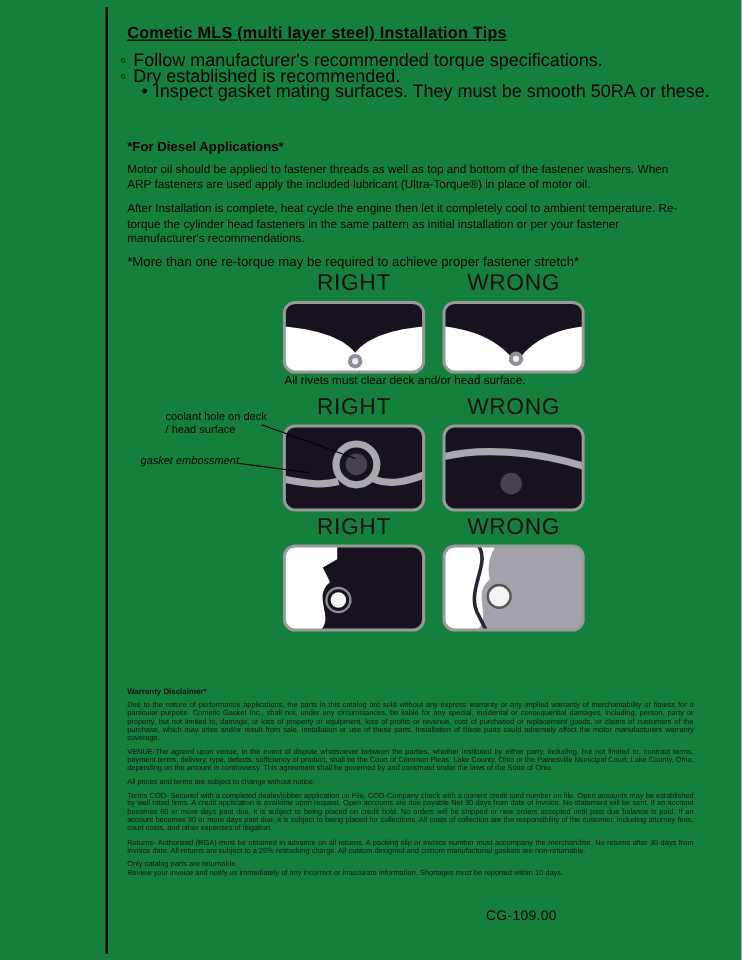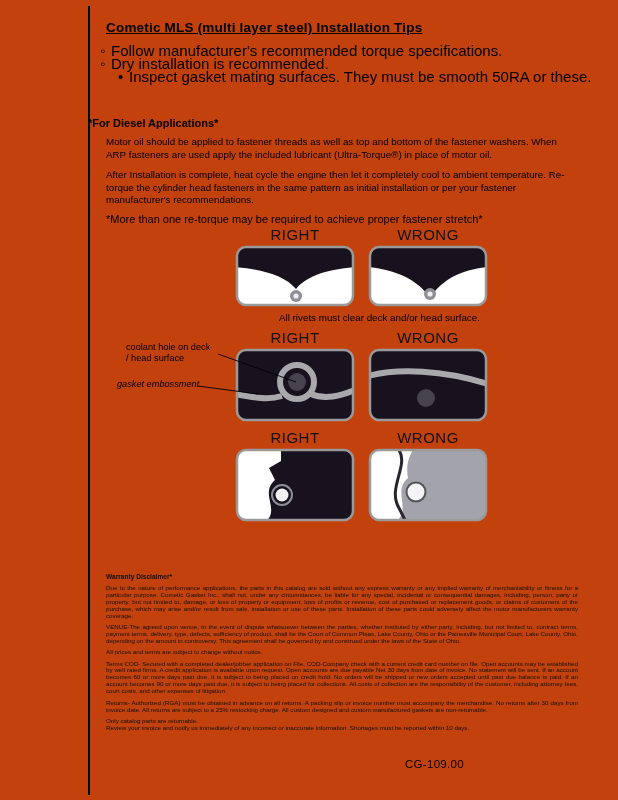--- a/index.html
+++ b/index.html
@@ -1,40 +1,40 @@
 <!DOCTYPE html>
 <html><head>
 <meta charset="utf-8">
 <style>
   * { margin:0; padding:0; box-sizing:border-box; }
   html,body { background:#ffffff; }
   body { font-family:"Liberation Sans", sans-serif; color:#000; }
-  .page { position:relative; width:618px; height:800px; background:#c2410c; overflow:hidden; }
+  .page { position:relative; width:618px; height:800px; background:#15803d; overflow:hidden; }
 
   .left-rule { position:absolute; left:88px; top:6px; width:2px; height:789px; background:#000; }
 
   .title { position:absolute; left:106px; top:20px; font-size:13.5px; font-weight:bold;
            text-decoration:underline; letter-spacing:0.2px; }
 
   .tips { position:absolute; left:100px; top:44px; width:500px; font-size:15px; line-height:13px; }
   .bullet { position:relative; padding-left:11px; white-space:nowrap; }
   .bullet::before { content:"◦"; position:absolute; left:0; top:0; }
   .bullet.sub { margin-left:18px; }
   .bullet.sub::before { content:"•"; }
 
-  .diesel-heading { position:absolute; left:88px; top:117px; font-size:11px; font-weight:bold; }
+  .diesel-heading { position:absolute; left:106px; top:117px; font-size:11px; font-weight:bold; }
   .body-para { position:absolute; left:106px; width:468px; font-size:9.8px; line-height:12.6px; }
   .p1 { top:136px; }
   .p2 { top:169px; }
   .note { position:absolute; left:106px; top:213px; font-size:11px; }
 
   .drow { position:absolute; left:235px; display:flex; gap:13px; }
   .dcol { width:120px; display:flex; flex-direction:column; align-items:center; gap:2px; }
-  .dlabel { font-size:15px; color:#111; letter-spacing:0.5px; }
-  .dcaption { position:absolute; font-size:9.8px; line-height:12px;margin-left:42px; }
+  .dlabel { font-size:19px; color:#111; letter-spacing:0.5px; }
+  .dcaption { position:absolute; font-size:9.8px; line-height:12px; }
 
   .callout { position:absolute; font-size:9.2px; line-height:11px; }
   .callout-lines { position:absolute; left:130px; top:340px; z-index:5; pointer-events:none; }
 
   .disclaimer { position:absolute; left:106px; top:574px; width:472px; font-size:6.2px;
                 line-height:6.9px; color:#111; }
   .disclaimer .dh { font-size:6.6px; font-weight:bold; margin-bottom:4px; }
   .disclaimer p { margin-bottom:4.5px; text-align:justify; }
   .disclaimer p.tight { margin-bottom:0; text-align:left; }
 
@@ -46,21 +46,21 @@
 <body>
 
 <div class="page">
 
   <div class="left-rule"></div>
 
   <h1 class="title">Cometic MLS (multi layer steel) Installation Tips</h1>
 
   <div class="tips">
     <div class="bullet"><span>Follow manufacturer's recommended torque specifications.</span></div>
-    <div class="bullet"><span>Dry installation is recommended.</span></div>
+    <div class="bullet"><span>Dry established is recommended.</span></div>
     <div class="bullet sub"><span>Inspect gasket mating surfaces.  They must be smooth 50RA or these.</span></div>
   </div>
 
   <div class="diesel-heading">*For Diesel Applications*</div>
   <p class="body-para p2">After Installation is complete, heat cycle the engine then let it completely cool to ambient temperature. Re-torque the cylinder head fasteners in the same pattern as initial installation or per your fastener manufacturer's recommendations.</p>
   <p class="body-para p1">Motor oil should be applied to fastener threads as well as top and bottom of the fastener washers. When ARP fasteners are used apply the included lubricant (Ultra-Torque®) in place of motor oil.</p>
   <div class="note">*More than one re-torque may be required to achieve proper fastener stretch*</div>
 
   <div class="drow" style="top:226px;">
     <div class="dcol">
@@ -129,21 +129,21 @@
           </defs>
         <g clip-path="url(#c4)">
           <rect width="120" height="74" fill="#18121f"></rect>
           <path d="M0,28 C30,20 75,22 120,36" stroke="#a9a9ad" stroke-width="6" fill="none"></path>
           <circle cx="58" cy="50" r="9" fill="#46424e"></circle>
         </g>
         <rect x="2" y="2" width="116" height="70" rx="9" fill="none" stroke="#9a9a9a" stroke-width="2.5"></rect>
       </svg>
     </div>
   </div>
-  <div class="callout" style="left:126px; top:342px; width:86px;">coolant hole on deck / head surface</div>
+  <div class="callout" style="left:138px; top:342px; width:86px;">coolant hole on deck / head surface</div>
   <div class="callout" style="left:117px; top:379px; width:92px;font-style:italic;">gasket embossment</div>
   <svg class="callout-lines" width="180" height="80" viewBox="0 0 180 80">
     <line x1="88" y1="14" x2="166" y2="42" stroke="#000" stroke-width="0.9"></line>
     <line x1="68" y1="46" x2="128" y2="54" stroke="#000" stroke-width="0.9"></line>
   </svg>
 
   <div class="drow" style="top:429px;">
     <div class="dcol">
       <div class="dlabel">RIGHT</div>
       <svg class="diag" width="120" height="74" viewBox="0 0 120 74">

